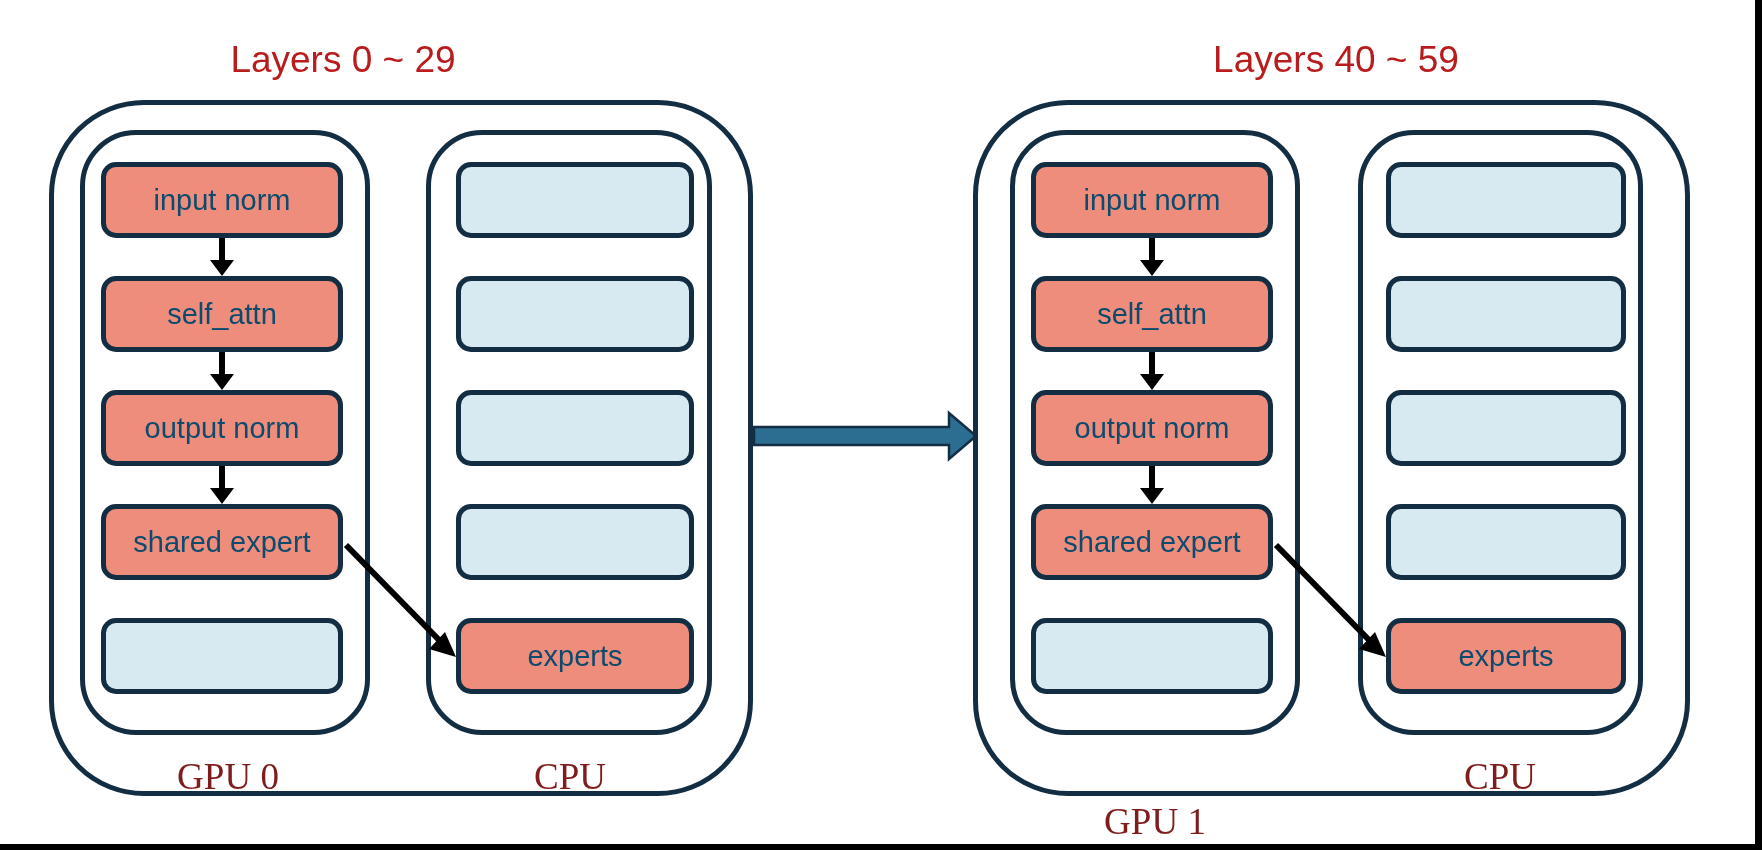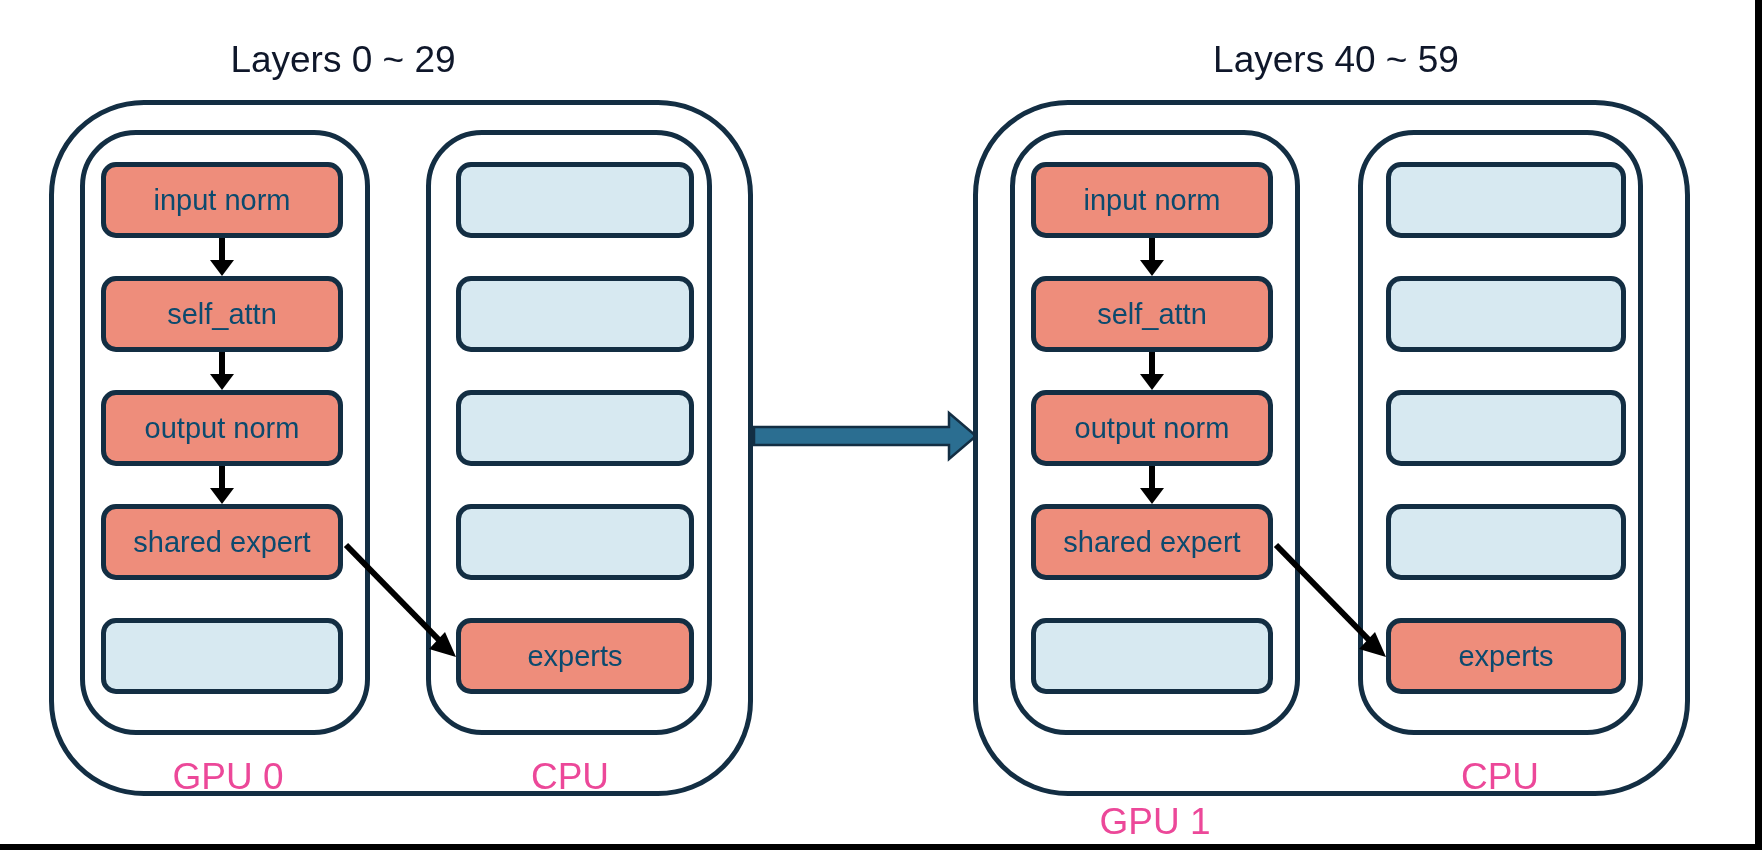--- a/index.html
+++ b/index.html
@@ -1,21 +1,21 @@
 <!DOCTYPE html>
 <html><head>
 <meta charset="utf-8">
 <style>
   html,body{margin:0;padding:0;background:#ffffff;}
   .canvas{
     position:relative;width:1762px;height:850px;background:#ffffff;overflow:hidden;
     font-family:"Liberation Sans", sans-serif;
   }
   .fig-title{
-    position:absolute;transform:translateX(-50%);font-size:37px;color:#0f172a;
+    position:absolute;transform:translateX(-50%);font-size:37px;color:#b91c1c;
     white-space:nowrap;line-height:1.1;
   }
   .container-outer{
     position:absolute;border:5px solid #132e43;border-radius:95px;
     box-sizing:border-box;background:transparent;
   }
   .container-inner{
     position:absolute;border:5px solid #132e43;border-radius:56px;
     box-sizing:border-box;background:transparent;
   }
@@ -28,22 +28,22 @@
   .module-box.blue{background:#d7e9f1;}
   .varrow{position:absolute;width:24px;height:38px;}
   .varrow .shaft{position:absolute;left:9px;top:0;width:6px;height:25px;background:#000;}
   .varrow .head{
     position:absolute;left:0;top:22px;width:0;height:0;
     border-left:12px solid transparent;border-right:12px solid transparent;
     border-top:16px solid #000;
   }
   .diag-arrow,.transfer-arrow{position:absolute;}
   .col-label{
-    position:absolute;transform:translateX(-50%);font-size:37px;color:#ec4899;
-    white-space:nowrap;line-height:1.1;
+    position:absolute;transform:translateX(-50%);font-size:37px;color:#7f1d1d;
+    white-space:nowrap;line-height:1.1;font-family:Liberation Serif, serif;
   }
   .transfer-label{
     position:absolute;font-size:34px;line-height:43px;color:#000;white-space:nowrap;
   }
   .page-border-bottom{position:absolute;left:0;top:844px;width:1762px;height:6px;background:#000;}
   .page-border-right{position:absolute;left:1755px;top:0;width:7px;height:850px;background:#000;}
 </style>
 </head>
 <body>
 

